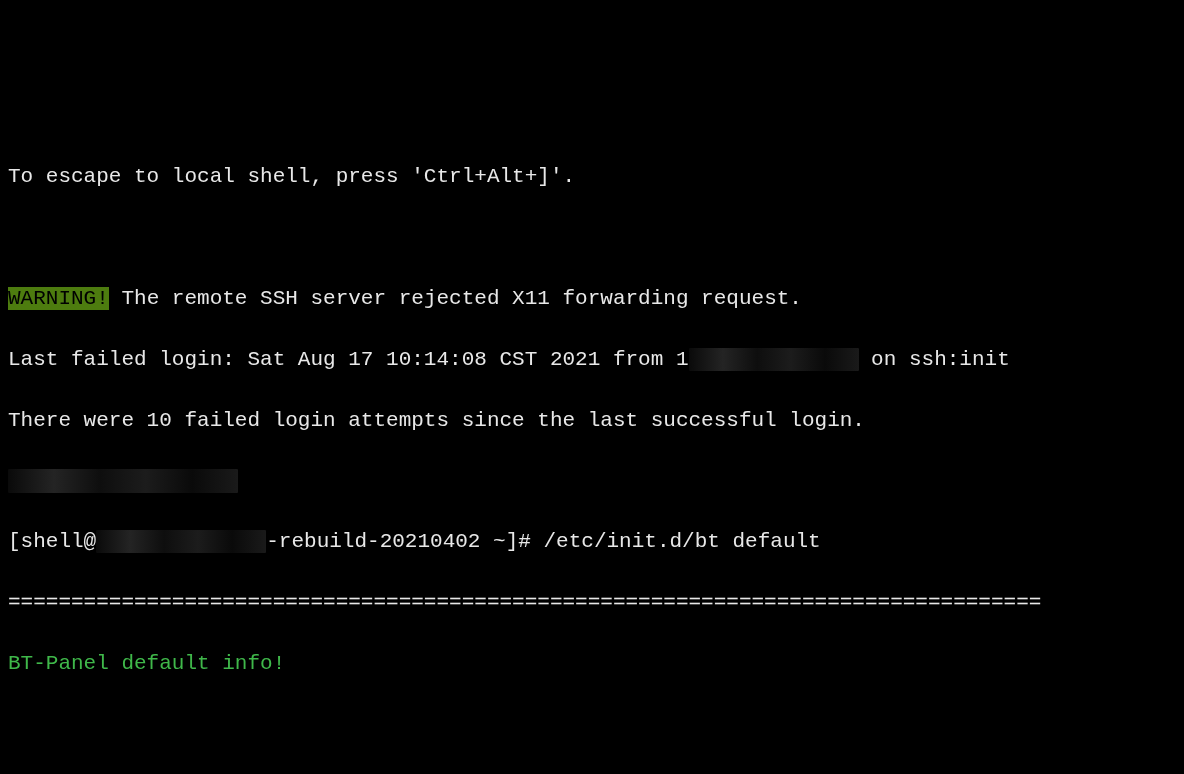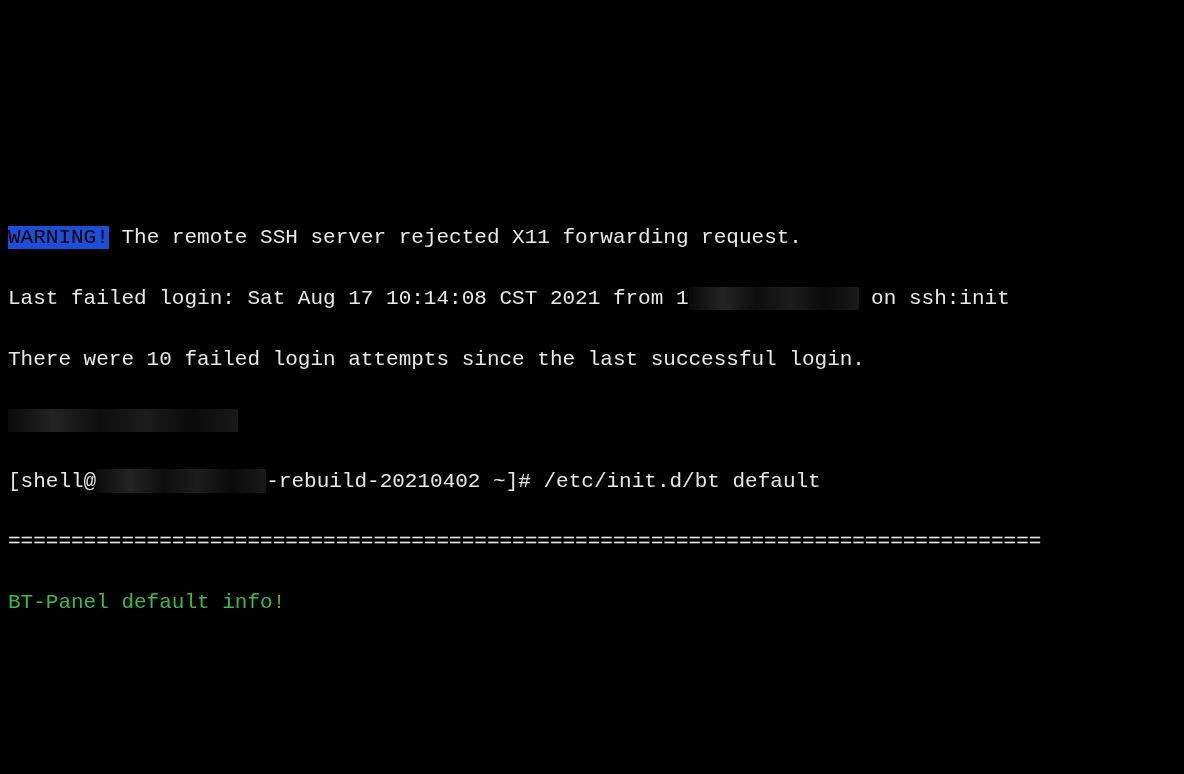--- a/index.html
+++ b/index.html
@@ -16,21 +16,21 @@
       padding: 10px 8px;
       width: 1184px;
       height: 774px;
       overflow: hidden;
       white-space: pre;
     }
     .line {
       display: block;
     }
     .inverted {
-      background: #1d4ed8;
+      background: #4d7c0f;
       color: #000;
     }
     .green {
       color: #3fb84a;
     }
     .redacted {
       display: inline-block;
       background: #1a1a1a;
       background-image: linear-gradient(90deg, #0a0a0a 0%, #242424 20%, #0e0e0e 40%, #1c1c1c 60%, #0a0a0a 80%, #1a1a1a 100%);
       filter: blur(0.5px);
@@ -42,20 +42,21 @@
     .w-med { width: 170px; }
     .w-large { width: 230px; }
     .w-xl { width: 190px; }
   </style>
 </head>
 <body>
 
 
 
 <div>
+<span class="line">To escape to local shell, press 'Ctrl+Alt+]'.</span>
 <span class="line"> </span>
 <span class="line"><span class="inverted">WARNING!</span><span> The remote SSH server rejected X11 forwarding request.</span></span>
 <span class="line"><span>Last failed login: Sat Aug 17 10:14:08 CST 2021 from 1</span><span class="redacted w-med"></span><span> on ssh:init</span></span>
 <span class="line">There were 10 failed login attempts since the last successful login.</span>
 <span class="line"><span class="redacted w-large"></span></span>
 <span class="line"><span>[shell@</span><span class="redacted w-med"></span><span>-rebuild-20210402 ~]# </span><span>/etc/init.d/bt default</span></span>
 <span class="line">==================================================================================</span>
 <span class="line green">BT-Panel default info!</span>
 
 

